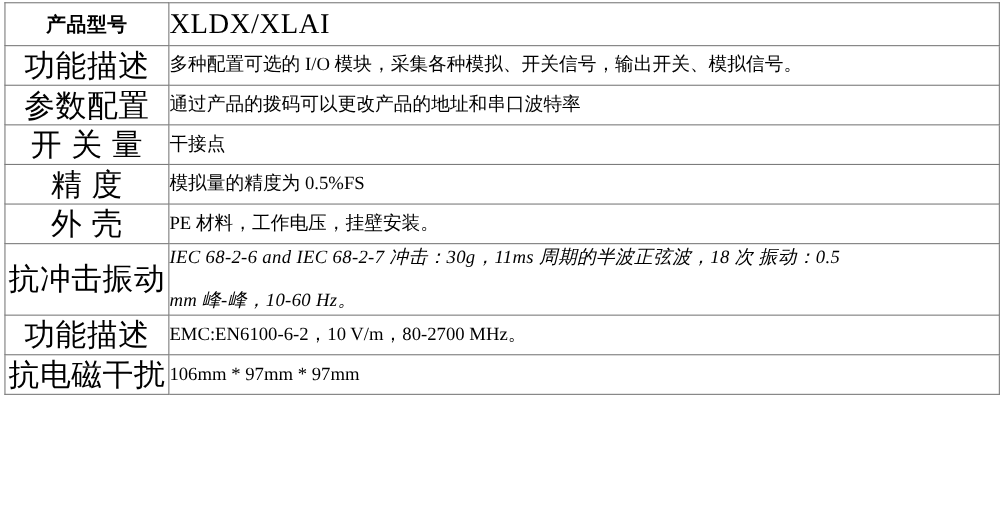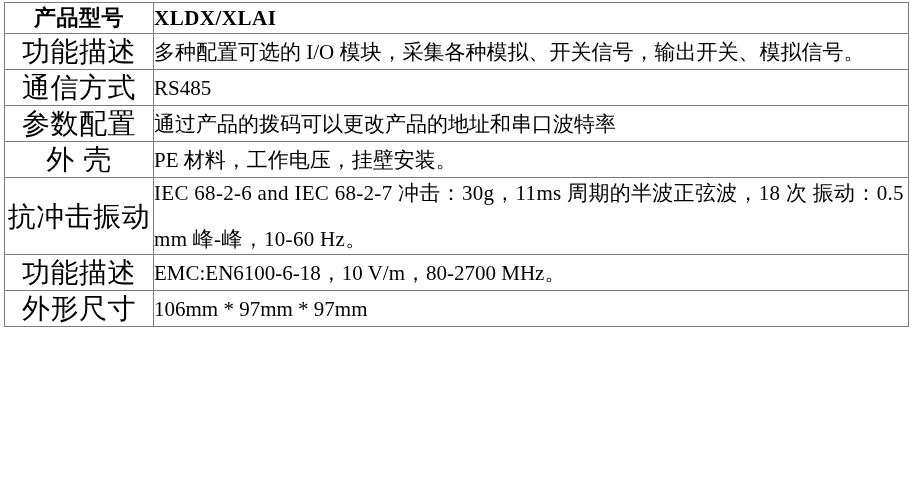--- a/index.html
+++ b/index.html
@@ -29,82 +29,87 @@
   td.label-cell {
     width: 148px;
     text-align: center;
     font-size: 28px;
     font-family: "Liberation Sans", "DejaVu Sans", sans-serif;
     letter-spacing: 0.5px;
     padding: 3px 4px;
     line-height: 1.25;
   }
   td.value-cell {
-    font-size: 21px;
+    font-size: 17px;
     padding: 4px 6px 4px 8px;
     line-height: 1.45;
     font-family: "Liberation Serif", "DejaVu Serif", serif;
   }
   tr.row-head td.label-cell {
-    font-size: 22px;
+    font-size: 18px;
     font-weight: bold;
   }
   tr.row-head td.value-cell {
-    font-size: 21px;
-    font-weight: bold;
+    font-size: 26px;
+    font-weight: normal;
     letter-spacing: 0.5px;
   }
   .value-line {
     display: block;
   }
   .value-line + .value-line {
     margin-top: 15px;
   }
   tr.row-tall td.value-cell {
     padding-top: 6px;
     padding-bottom: 6px;
   }
   .mono-ish {
     letter-spacing: 0.3px;
+    font-style: italic;
   }
 </style>
 </head>
 <body>
 
 <table id="spec-table">
   <tbody>
       <tr class="row-head">
         <td class="label-cell">产品型号</td>
         <td class="value-cell">XLDX/XLAI</td>
       </tr>
       <tr>
         <td class="label-cell">功能描述</td>
         <td class="value-cell">多种配置可选的 I/O 模块，采集各种模拟、开关信号，输出开关、模拟信号。</td>
       </tr>
       <tr>
-        <td class="label-cell">通信方式</td>
-        <td class="value-cell">RS485</td>
+        <td class="label-cell">参数配置</td>
+        <td class="value-cell">通过产品的拨码可以更改产品的地址和串口波特率</td>
       </tr>
       <tr>
-        <td class="label-cell">参数配置</td>
-        <td class="value-cell">通过产品的拨码可以更改产品的地址和串口波特率</td>
+        <td class="label-cell">开 关 量</td>
+        <td class="value-cell">干接点</td>
+      </tr>
+      <tr>
+        <td class="label-cell">精  度</td>
+        <td class="value-cell">模拟量的精度为 0.5%FS</td>
       </tr>
       <tr>
         <td class="label-cell">外  壳</td>
         <td class="value-cell">PE 材料，工作电压，挂壁安装。</td>
       </tr>
       <tr class=" row-tall">
         <td class="label-cell">抗冲击振动</td>
         <td class="value-cell">
           <span class="value-line mono-ish">IEC 68-2-6 and IEC 68-2-7 冲击：30g，11ms 周期的半波正弦波，18 次 振动：0.5</span>
           <span class="value-line mono-ish">mm 峰-峰，10-60 Hz。</span>
         </td>
       </tr>
       <tr>
         <td class="label-cell">功能描述</td>
-        <td class="value-cell">EMC:EN6100-6-18，10 V/m，80-2700 MHz。</td>
+        <td class="value-cell">EMC:EN6100-6-2，10 V/m，80-2700 MHz。</td>
       </tr>
       <tr>
-        <td class="label-cell">外形尺寸</td>
+        <td class="label-cell">抗电磁干扰</td>
         <td class="value-cell">106mm * 97mm * 97mm</td>
       </tr>
     </tbody>
 </table>
 
 </body></html>

